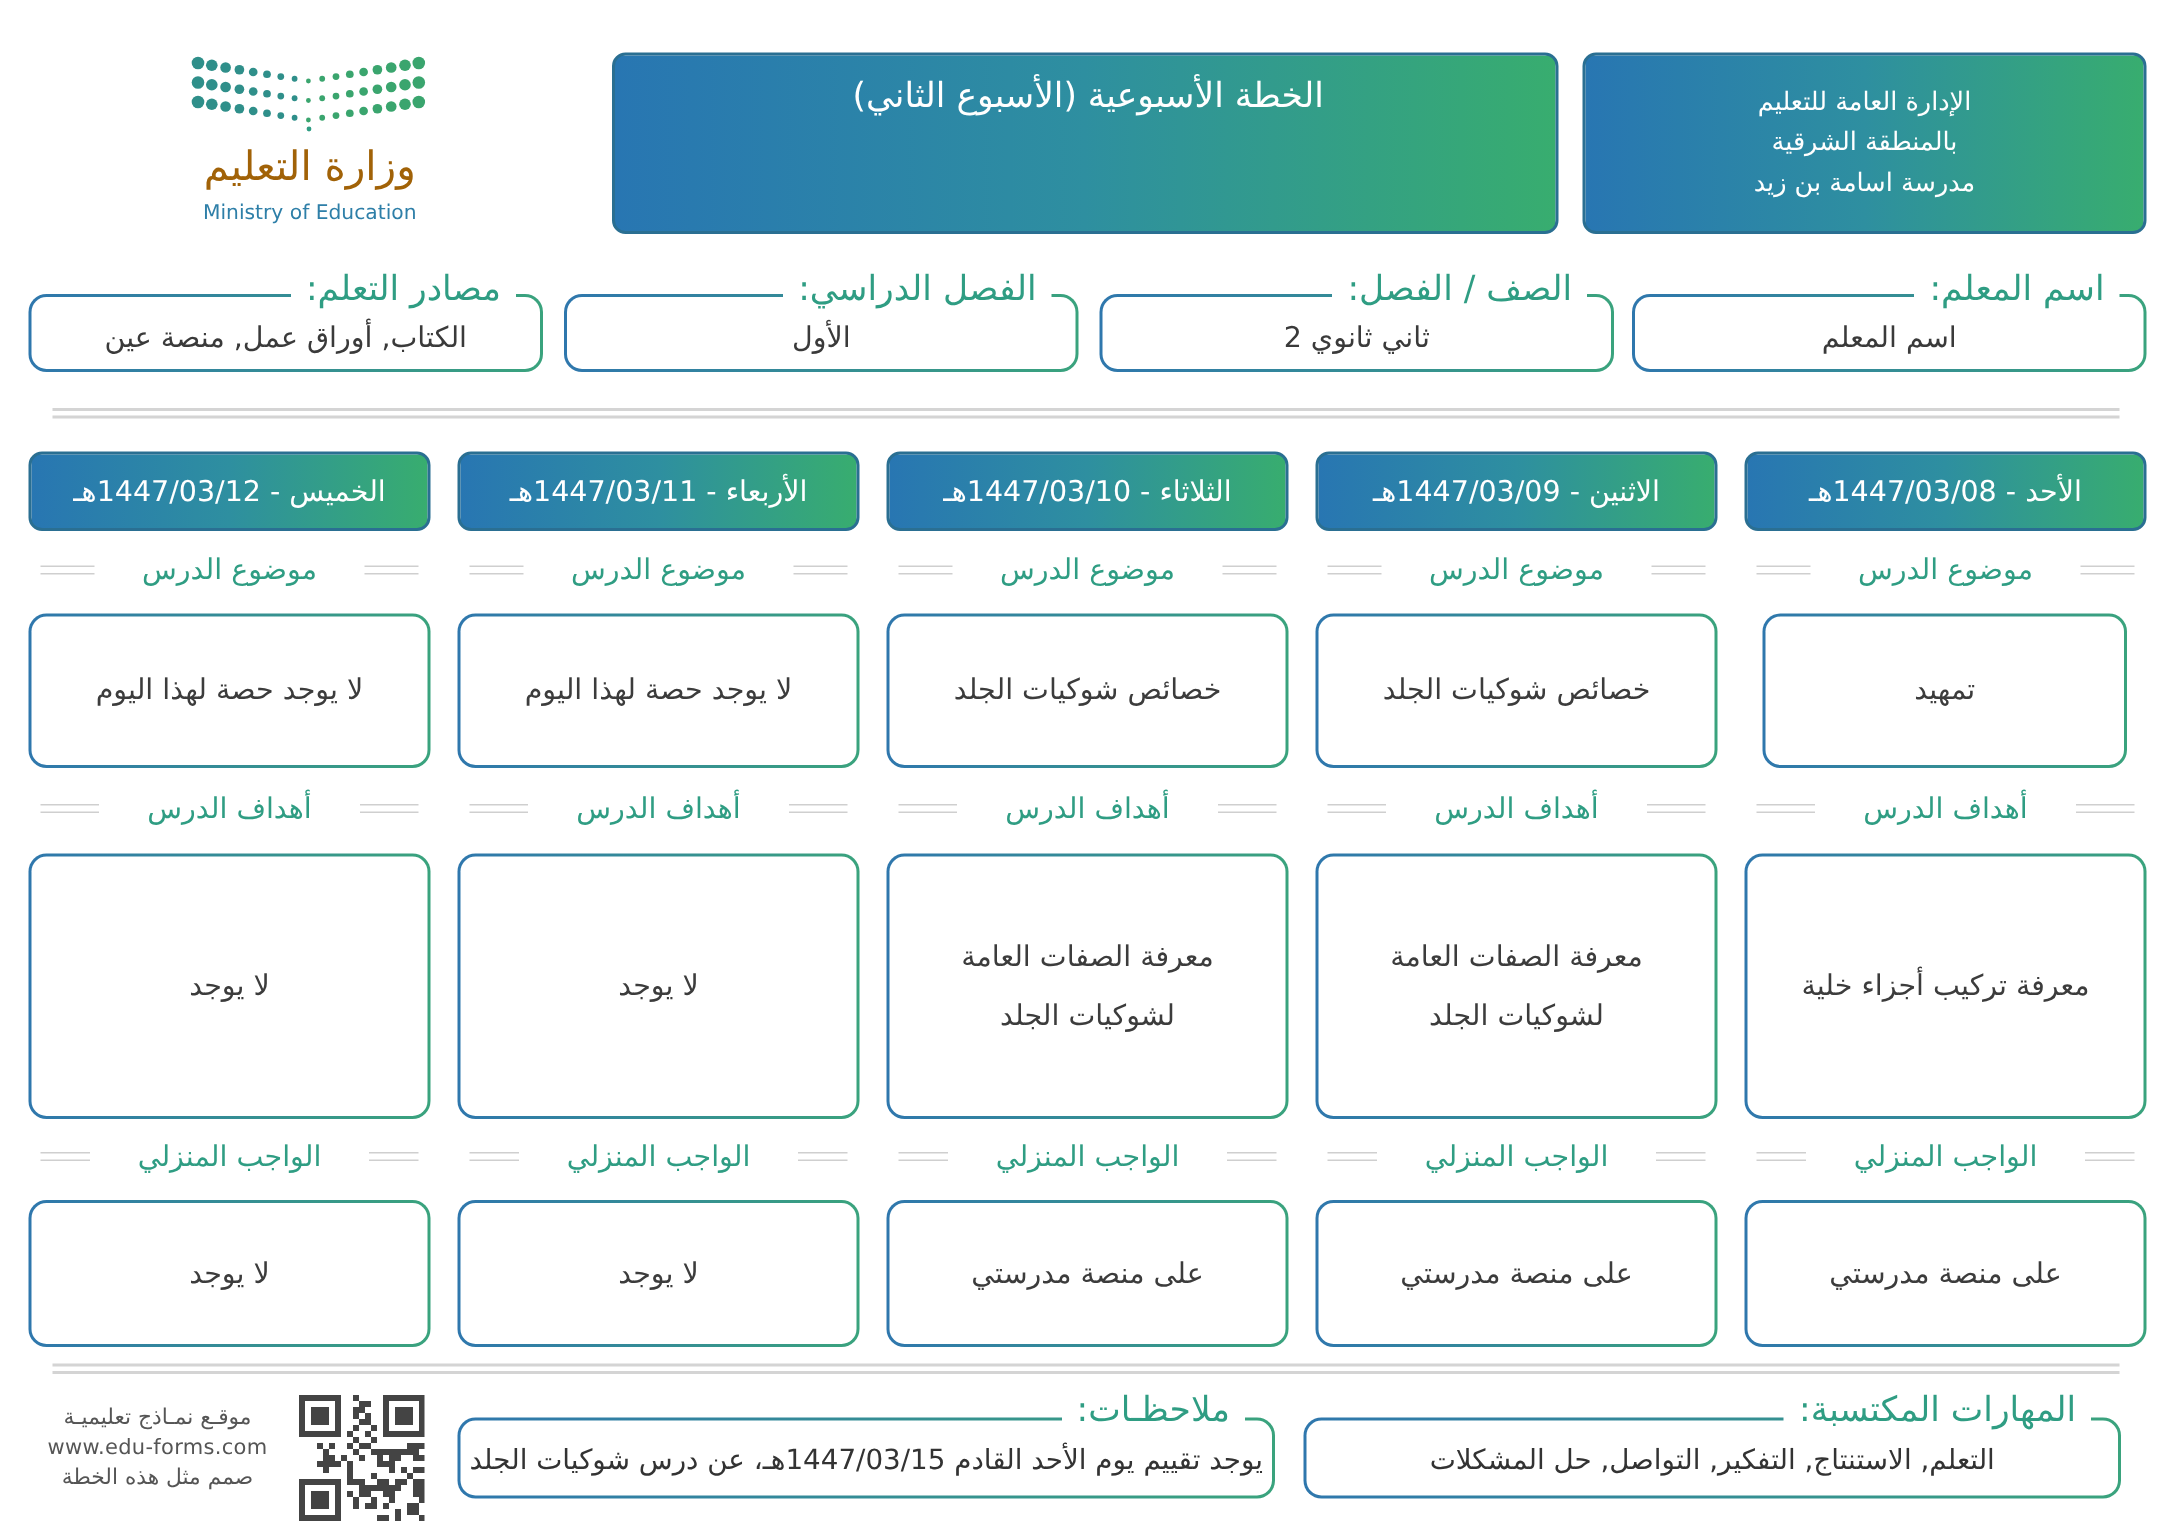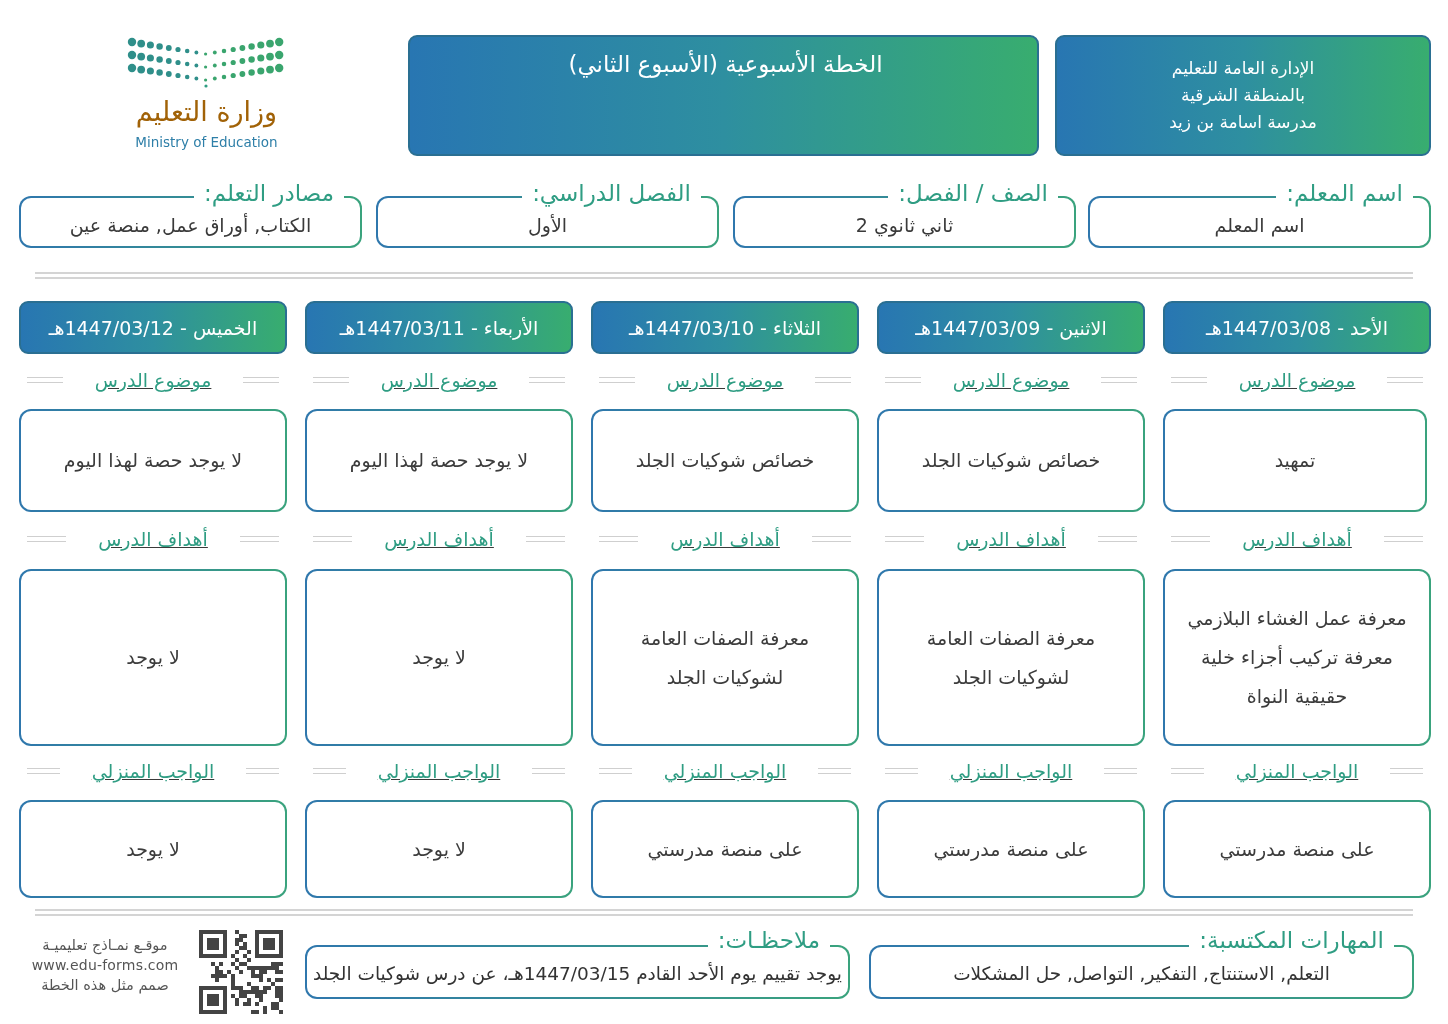--- a/index.html
+++ b/index.html
@@ -58,21 +58,21 @@
 
   
   .dline { position: absolute; height: 7px; border-top: 2px solid #d4d4d4; border-bottom: 2px solid #d4d4d4; }
 
   
   .day { position: absolute; width: 268px; top: 301px; height: 600px; }
   .day-head { position: absolute; left: 0; top: 0; width: 268px; height: 53px;
     display: flex; align-items: center; justify-content: center; font-size: 19px; direction: rtl; }
 
   .sec-label { position: absolute; left: 8px; right: 8px; height: 26px; display: flex;
-    align-items: center; justify-content: center; gap: 32px; direction: rtl; text-decoration: underline; }
+    align-items: center; justify-content: center; gap: 32px; direction: rtl; }
   .sec-label .txt { font-size: 19px; color: #2f9d83; white-space: nowrap; }
   .sec-label .dash { width: 44px; height: 6px; border-top: 1.5px solid #cfcfcf; border-bottom: 1.5px solid #cfcfcf; }
 
   .cell-text { font-size: 19px; color: #3c3c3c; line-height: 39px; }
 
   
   .foot { position: absolute; height: 62px; }
   .foot .frame { position: absolute; left: 0; right: 0; top: 8px; bottom: 0; }
   .foot .val { font-size: 18.5px; color: #333; padding-top: 2px; }
   .foot .legend { position: absolute; top: -12px; right: 20px; background: #ffffff; padding: 0 10px;
@@ -196,37 +196,35 @@
     <div class="day" style="left: 1163px;">
     <div class="day-head grad-fill">
         <span>الأحد - 1447/03/08هـ</span>
       </div>
 
     <div class="sec-label" style="top:66px;">
       <span class="dash"></span>
       <span class="txt">موضوع الدرس</span>
       <span class="dash"></span>
     </div>
-    <div class="gb" style="left:0; top:108px; width:264px; height:103px;">
+    <div class="gb" style="left:12px; top:108px; width:243px; height:103px;">
       <div class="inner">
           <span class="cell-text">تمهيد</span>
         </div>
     </div>
 
     <div class="sec-label" style="top:225px;">
       <span class="dash"></span>
       <span class="txt">أهداف الدرس</span>
       <span class="dash"></span>
     </div>
     <div class="gb" style="left:0; top:268px; width:268px; height:177px;">
       <div class="inner">
           <div class="cell-text goals">
-            <div>معرفة عمل الغشاء البلازمي</div>
             <div>معرفة تركيب أجزاء خلية</div>
-            <div>حقيقية النواة</div>
           </div>
         </div>
     </div>
 
     <div class="sec-label" style="top:457px;">
       <span class="dash"></span>
       <span class="txt">الواجب المنزلي</span>
       <span class="dash"></span>
     </div>
     <div class="gb" style="left:0; top:499px; width:268px; height:98px;">

